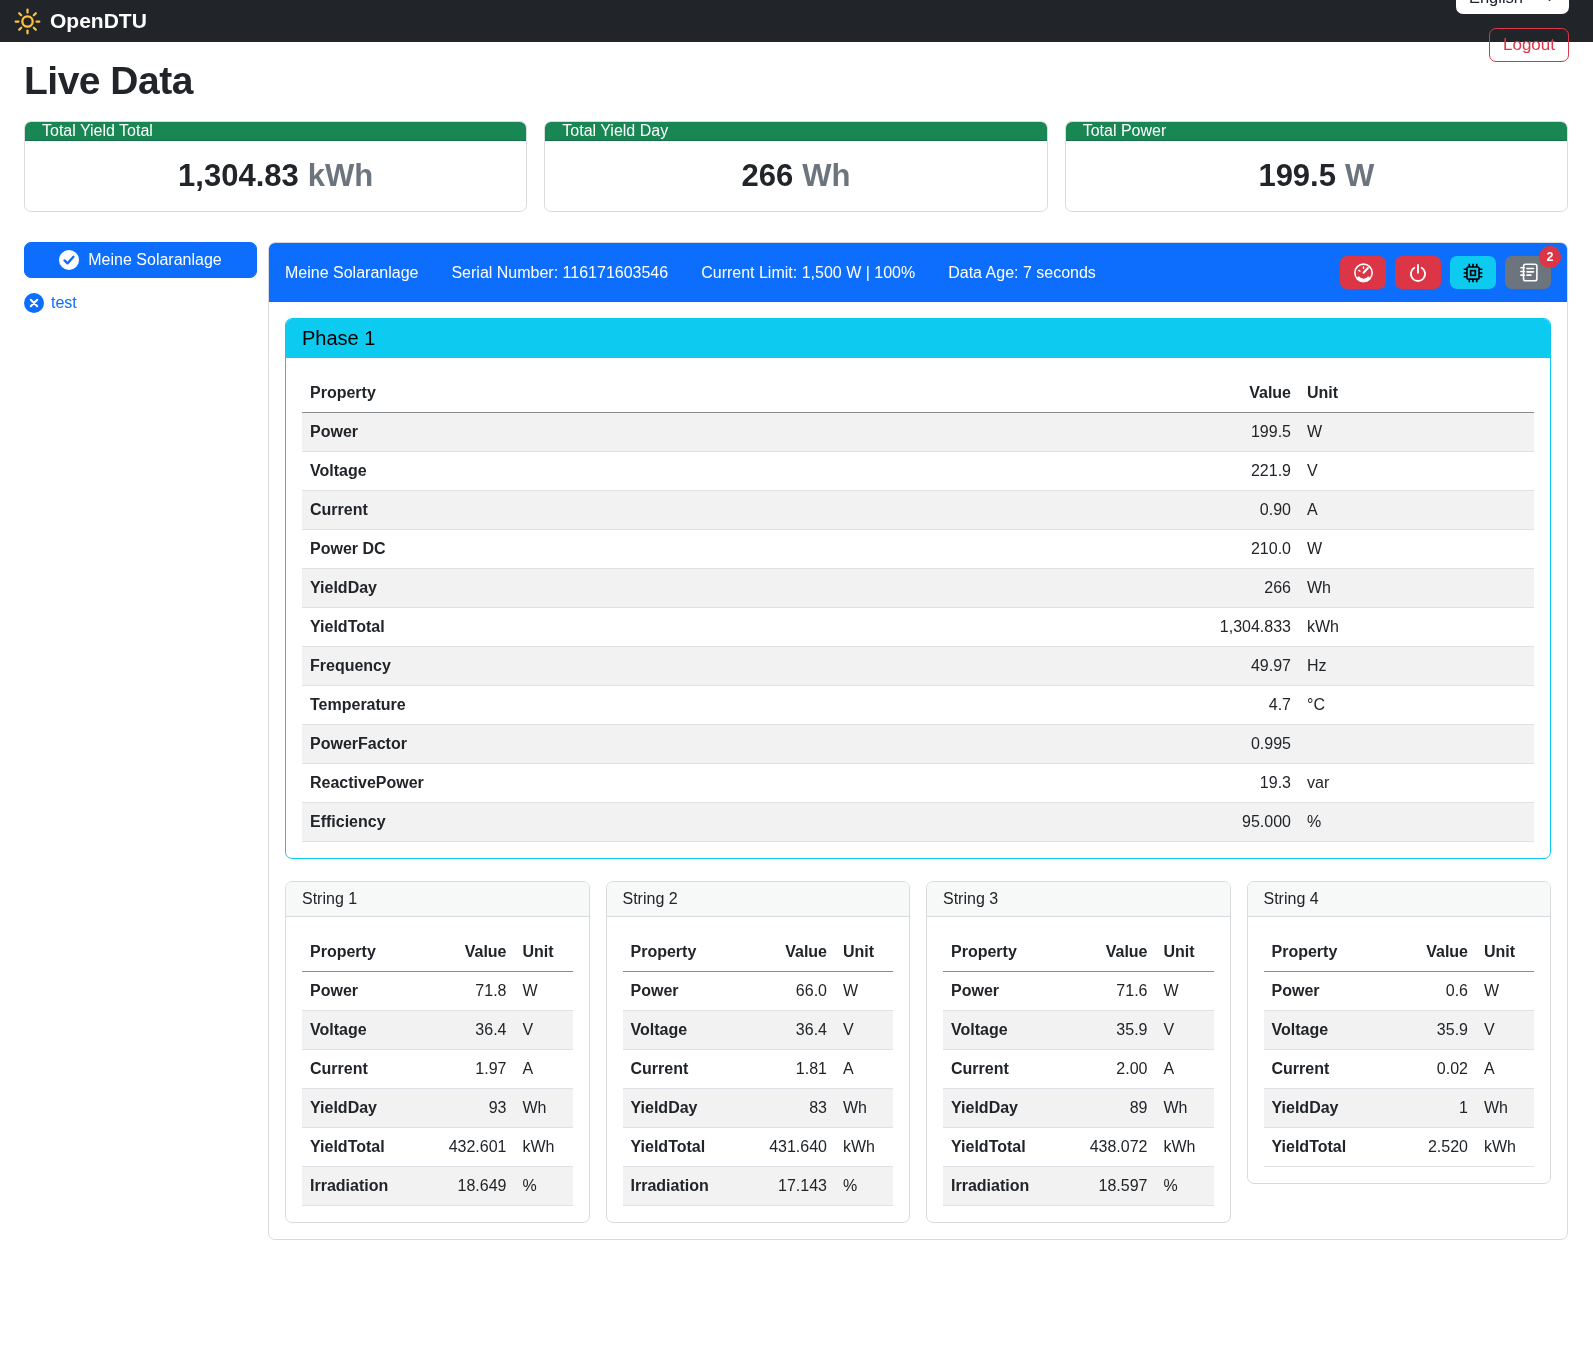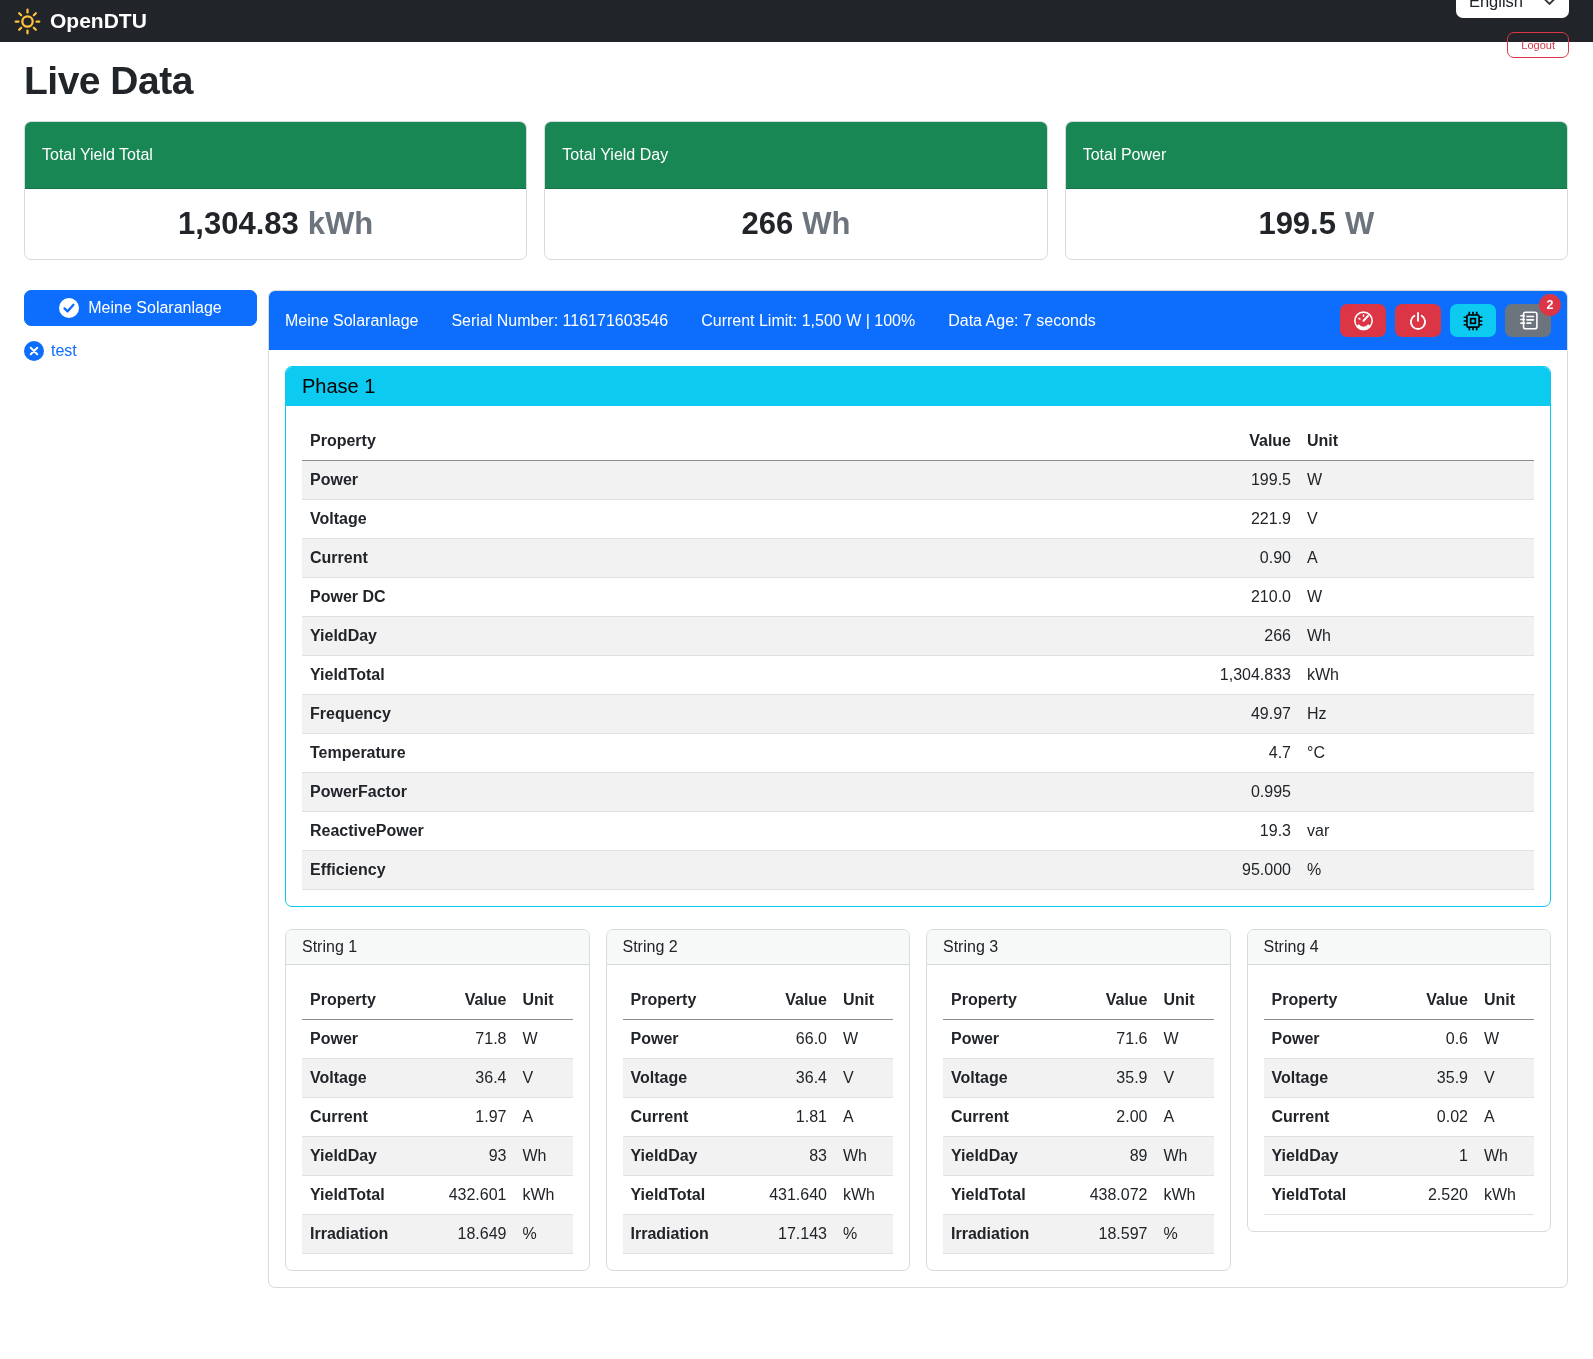--- a/index.html
+++ b/index.html
@@ -11,28 +11,28 @@
   }
   
   .navbar { background:#212529; height:42px; display:flex; align-items:center; padding:0 24px 0 14px; }
   .brand { display:flex; align-items:center; gap:9px; color:#fff; font-size:21px; font-weight:700; margin-right:22px; cursor:pointer; }
   .nav-links { display:flex; align-items:center; }
   .nav-link { color:rgba(255,255,255,.55); padding:8px 12px; font-size:16.5px; cursor:pointer; display:flex; align-items:center; gap:7px; }
   .nav-link.active { color:#fff; }
   .caret { width:0; height:0; border:4.5px solid transparent; border-top-color:currentColor; margin-top:4px; display:inline-block; }
   .nav-right { margin-left:auto; display:flex; align-items:flex-end; gap:14px;flex-direction:column; }
   .lang-select { background:#fff; color:#212529; border-radius:7px; padding:7px 13px; display:flex; align-items:center; gap:20px; font-size:16.5px; cursor:pointer; }
-  .logout-btn { background:transparent; border:1px solid #dc3545; color:#dc3545; border-radius:7px; padding:6px 13px; font-size:11px; cursor:pointer; font-family:inherit; }
+  .logout-btn { background:transparent; border:1px solid #dc3545; color:#dc3545; border-radius:7px; padding:6px 13px; font-size:17px; cursor:pointer; font-family:inherit; }
   
   .page { padding:17px 25px 12px 24px; }
   h1.page-title { font-size:39px; font-weight:700; margin:0 0 18px 0; letter-spacing:-.5px; }
   
   .summary-row { display:flex; gap:17px; margin-bottom:30px; }
   .summary-card { flex:1; border:1px solid #d8dbde; border-radius:7px; background:#fff; }
-  .summary-head { background:#198754; color:#fff; padding:24px 17px; font-size:16px; border-radius:6px 6px 0 0; border-bottom:1px solid rgba(0,0,0,.15); }
+  .summary-head { background:#198754; color:#fff; padding:0 17px; font-size:16px; border-radius:6px 6px 0 0; border-bottom:1px solid rgba(0,0,0,.15); }
   .summary-body { padding:17px 16px; text-align:center; font-size:31px; font-weight:600; }
   .summary-unit { color:#6c757d; margin-left:9px; }
   
   .content-row { display:flex; gap:11px; align-items:flex-start; }
   .sidebar { width:233px; flex:none; }
   .inv-select-btn { width:100%; background:#0d6efd; border:1px solid #0d6efd; color:#fff; border-radius:7px; padding:7px 10px; font-size:16px; display:flex; align-items:center; justify-content:center; gap:9px; cursor:pointer; font-family:inherit; }
   .inv-test-btn { margin-top:15px; display:flex; align-items:center; justify-content:flex-start; gap:7px; color:#0d6efd; font-size:16px; cursor:pointer; }
   
   .inverter-card { flex:1; border:1px solid #d8dbde; border-radius:7px; background:#fff; }
   .inv-head { background:#0d6efd; color:#fff; border-radius:6px 6px 0 0; display:flex; align-items:center; padding:13px 16px; font-size:16px; }

